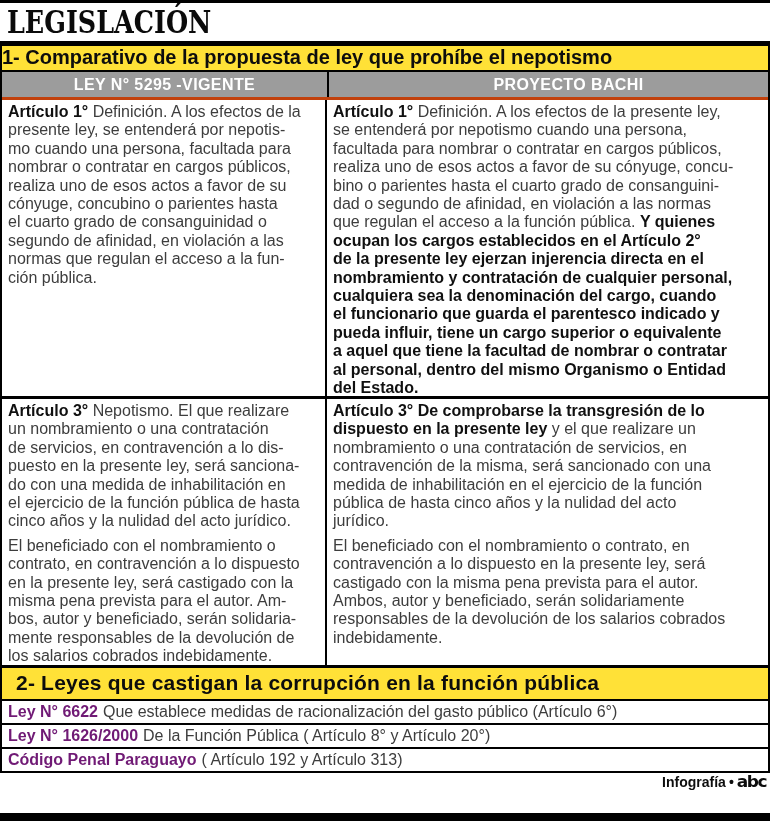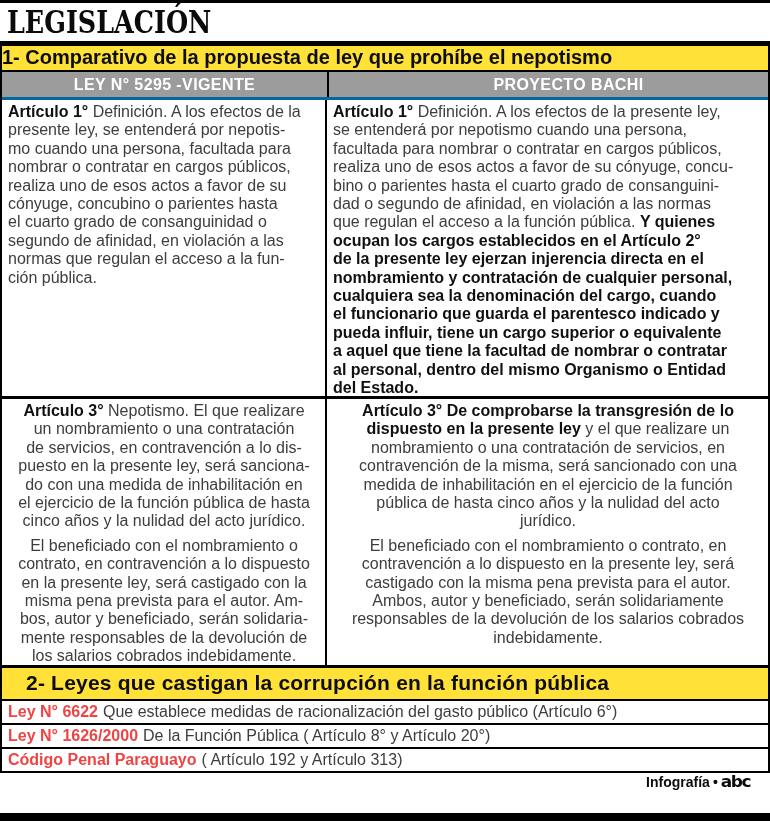--- a/index.html
+++ b/index.html
@@ -44,46 +44,46 @@
     border-bottom:2px solid #000;
     height:31px;
     font-size:20px;
     line-height:23px;
   }
   .banner2{
     border-bottom:2px solid #000;
     height:33px;
     font-size:21px;
     line-height:30px;
-    padding-left:24px;
+    padding-left:14px;
     letter-spacing:0.2px;
   }
   .col-headers{
     display:flex;
     background:var(--header-gray,#9c9c9c);
-    border-bottom:3px solid #0369a1;
+    border-bottom:3px solid #c2410c;
     height:25px;
     box-sizing:content-box;
     justify-content:center;
   }
   .col-h{
     color:#ffffff;
     font-weight:bold;
     font-size:16px;
     line-height:25px;
     text-align:center;
     letter-spacing:0.4px;
     overflow:hidden;
     white-space:nowrap;
   }
   .col-h.left{width:325px;border-right:2px solid #000;}
   .col-h.right{flex:1;margin-left:40px;}
   .crow{display:flex;border-bottom:3px solid #000;}
   .crow.row1{height:296px;}
-  .crow.row2{height:266px;text-align:center;}
+  .crow.row2{height:266px;}
   .cell{
     box-sizing:border-box;
     padding:3px 5px 0 6px;
     font-size:16px;
     line-height:18.4px;
     overflow:hidden;
   }
   .cell.left{width:325px;border-right:2px solid #000;}
   .cell.right{flex:1;}
   .para{white-space:pre-line;}
@@ -91,26 +91,26 @@
   .para .b{font-weight:bold;color:#101010;}
   .law-row{
     height:22px;
     border-bottom:2px solid #000;
     font-size:16px;
     line-height:22px;
     padding-left:6px;
     overflow:hidden;
     white-space:nowrap;
   }
-  .law-label{font-weight:bold;color:#ef4444;margin-right:5px;}
+  .law-label{font-weight:bold;color:#701a75;margin-right:5px;}
   .law-text{color:#3d3d3d;}
   .footer{
     height:17px;
     text-align:right;
-    padding-right:20px;
+    padding-right:4px;
     font-size:14px;
     line-height:16px;
     font-weight:bold;
     color:#0d0d0d;
     margin-left:24px;
   }
   .footer .bullet{margin:0 3px;}
   .abc-logo{
     display:inline-block;
     font-family:"DejaVu Sans", sans-serif;

